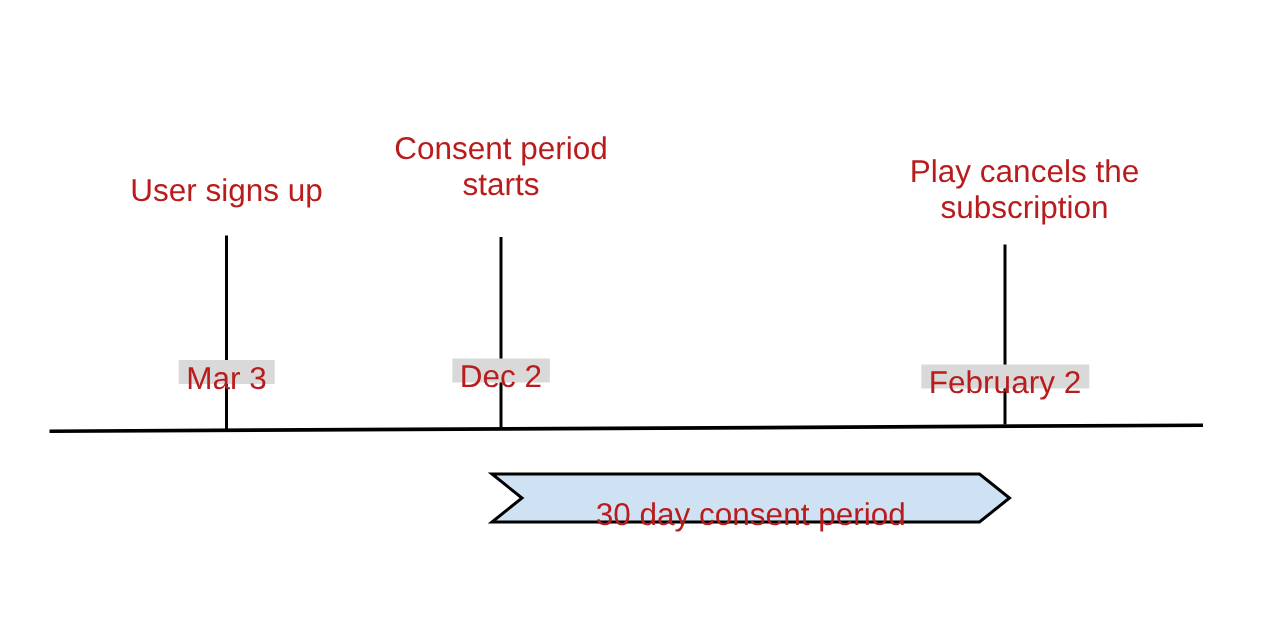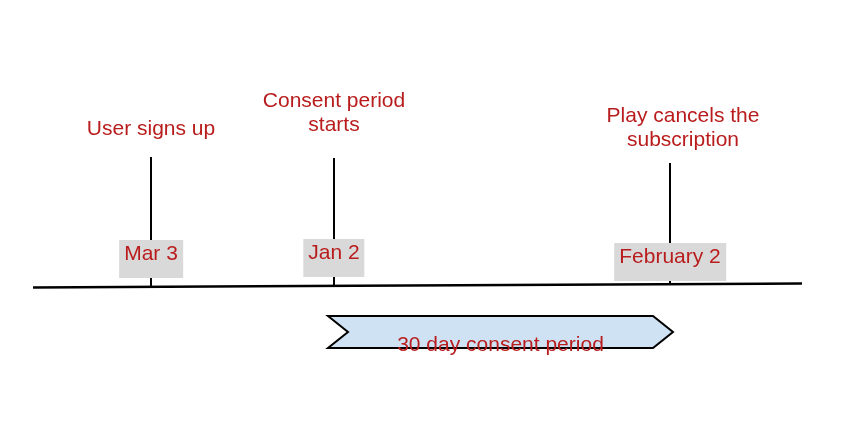--- a/index.html
+++ b/index.html
@@ -42,21 +42,21 @@
     position: absolute;
     left: -1px;
     width: 2px;
     background: #000000;
   }
   .event .date-label {
     position: absolute;
     left: 0;
     transform: translateX(-50%);
     background: #d9d9d9;
-    height: 38px;
+    height: 16px;
     line-height: 26px;
     padding: 0 5px;
     font-size: 21px;
     white-space: nowrap;
   }
   .ev-1 { left: 151px; }
   .ev-1 .caption { top: 116px; }
   .ev-1 .stem { top: 157px; height: 129px; }
   .ev-1 .date-label { top: 240px; }
   .ev-2 { left: 334px; }
@@ -93,21 +93,21 @@
   <div class="event ev-1">
     <div class="caption">User signs up</div>
     <div class="stem"></div>
     <div class="date-label">Mar 3</div>
   </div>
 
   <div class="event ev-2">
     <div class="caption">Consent period
 starts</div>
     <div class="stem"></div>
-    <div class="date-label">Jan 2</div>
+    <div class="date-label">Dec 2</div>
   </div>
 
   <div class="event ev-3">
     <div class="caption">Play cancels the
 subscription</div>
     <div class="stem"></div>
     <div class="date-label">February 2</div>
   </div>
 
   <svg class="period-svg" viewBox="0 0 370 60" xmlns="http://www.w3.org/2000/svg" aria-hidden="true">

